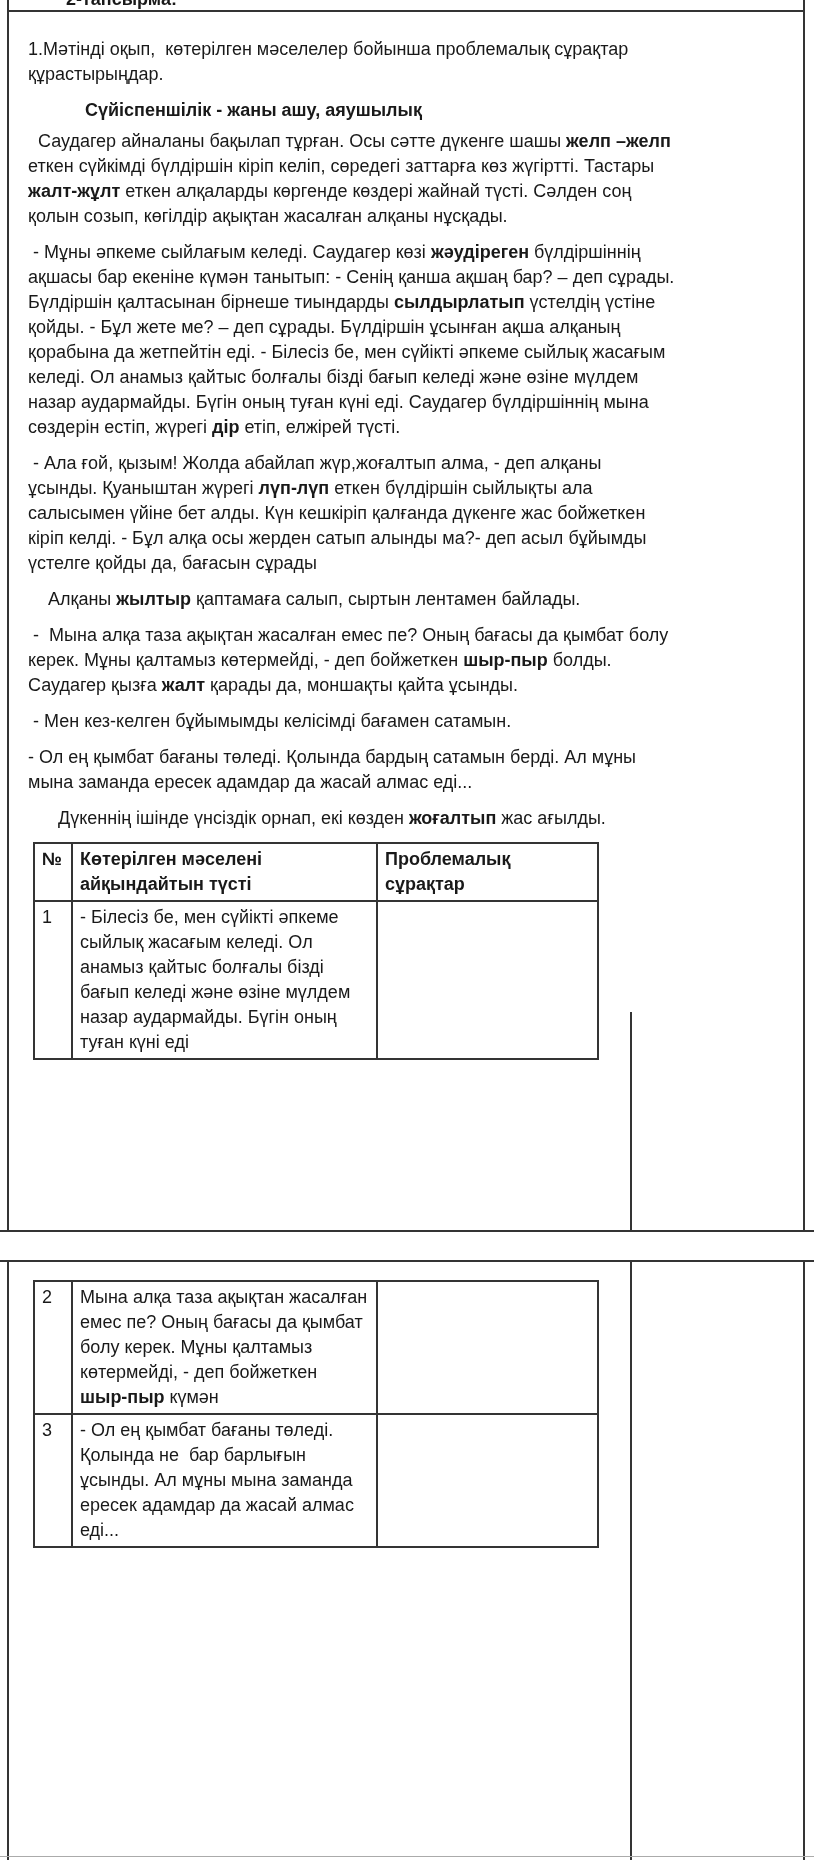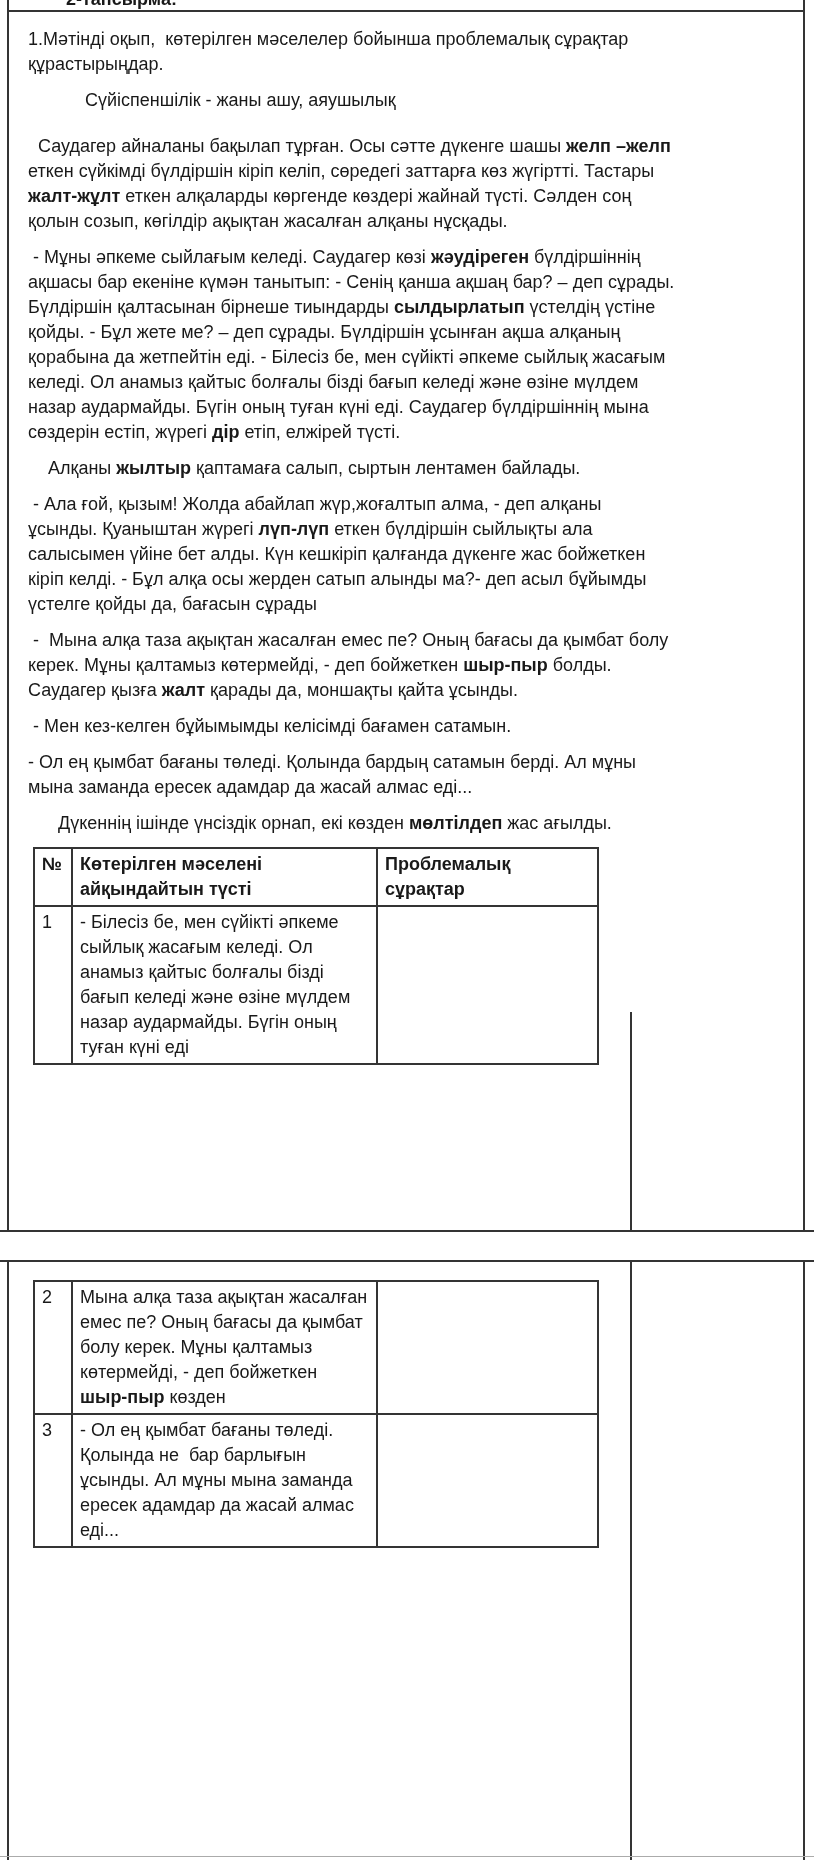--- a/index.html
+++ b/index.html
@@ -14,29 +14,29 @@
     overflow:hidden;
   }
   .vline { position:absolute; width:2px; background:var(--border,#333); }
   .hline { position:absolute; height:2px; background:var(--border,#333); }
   .hline.thin { height:1px; background:#ababab; }
 
   .top-strip { position:absolute; top:0; left:9px; width:796px; height:10px; overflow:hidden; }
   .top-strip span { position:relative; top:-13px; display:inline-block; margin-left:57px; font-weight:bold; }
 
   .page1 {
-    position:absolute; top:13px; left:9px;
+    position:absolute; top:23px; left:9px;
     width:688px; height:1217px;
     overflow:hidden;
     padding:14px 19px 0 19px;
   }
   .page2 { position:absolute; top:1280px; left:28px; }
 
   .task  { margin-bottom:11px; white-space:pre-wrap; }
-  .title { font-weight:normal; padding-left:57px; margin-bottom:21px; }
+  .title { font-weight:bold; padding-left:57px; margin-bottom:6px; }
   .para  { margin-bottom:11px; white-space:pre-wrap; }
   .para b, .task b { font-weight:bold;text-align:center; }
 
   .ptable { border-collapse:collapse; table-layout:fixed; width:564px; margin-left:5px; background:#fff; }
   .page1 .ptable { margin-top:8px; }
   .ptable th, .ptable td {
     border:2px solid var(--border,#333);
     padding:3px 7px;
     vertical-align:top; text-align:left;
     white-space:pre-wrap;
@@ -67,26 +67,26 @@
     <span>2-тапсырма:</span>
   </div>
 
   <div class="page1">
     <p class="task">1.Мәтінді оқып,  көтерілген мәселелер бойынша проблемалық сұрақтар құрастырыңдар.</p>
     <p class="title">Сүйіспеншілік - жаны ашу, аяушылық</p>
 
     <div>
         <p class="para"><span>  Саудагер айналаны бақылап тұрған. Осы сәтте дүкенге шашы </span><b>желп –желп</b><span> еткен сүйкімді бүлдіршін кіріп келіп, сөредегі заттарға көз жүгіртті. Тастары </span><b>жалт-жұлт</b><span> еткен алқаларды көргенде көздері жайнай түсті. Сәлден соң қолын созып, көгілдір ақықтан жасалған алқаны нұсқады.</span></p>
         <p class="para"><span> - Мұны әпкеме сыйлағым келеді. Саудагер көзі </span><b>жәудіреген</b><span> бүлдіршіннің ақшасы бар екеніне күмән танытып: - Сенің қанша ақшаң бар? – деп сұрады. Бүлдіршін қалтасынан бірнеше тиындарды </span><b>сылдырлатып</b><span> үстелдің үстіне қойды. - Бұл жете ме? – деп сұрады. Бүлдіршін ұсынған ақша алқаның  қорабына да жетпейтін еді. - Білесіз бе, мен сүйікті әпкеме сыйлық жасағым келеді. Ол анамыз қайтыс болғалы бізді бағып келеді және өзіне мүлдем назар аудармайды. Бүгін оның туған күні еді. Саудагер бүлдіршіннің мына сөздерін естіп, жүрегі </span><b>дір</b><span> етіп, елжірей түсті.</span></p>
+        <p class="para"><span> - Ала ғой, қызым! Жолда абайлап жүр,жоғалтып алма, - деп алқаны  ұсынды. Қуаныштан жүрегі </span><b>лүп-лүп</b><span> еткен бүлдіршін сыйлықты ала салысымен үйіне бет алды. Күн кешкіріп қалғанда дүкенге жас бойжеткен кіріп келді. - Бұл алқа осы жерден сатып алынды ма?- деп асыл бұйымды үстелге қойды да, бағасын сұрады</span></p>
         <p class="para"><span>    Алқаны </span><b>жылтыр</b><span> қаптамаға салып, сыртын лентамен байлады.</span></p>
-        <p class="para"><span> - Ала ғой, қызым! Жолда абайлап жүр,жоғалтып алма, - деп алқаны  ұсынды. Қуаныштан жүрегі </span><b>лүп-лүп</b><span> еткен бүлдіршін сыйлықты ала салысымен үйіне бет алды. Күн кешкіріп қалғанда дүкенге жас бойжеткен кіріп келді. - Бұл алқа осы жерден сатып алынды ма?- деп асыл бұйымды үстелге қойды да, бағасын сұрады</span></p>
         <p class="para"><span> -  Мына алқа таза ақықтан жасалған емес пе? Оның бағасы да қымбат болу керек. Мұны қалтамыз көтермейді, - деп бойжеткен </span><b>шыр-пыр</b><span> болды. Саудагер қызға </span><b>жалт</b><span> қарады да, моншақты қайта ұсынды.</span></p>
         <p class="para"><span> - Мен кез-келген бұйымымды келісімді бағамен сатамын.</span></p>
         <p class="para"><span>- Ол ең қымбат бағаны төледі. Қолында бардың сатамын берді. Ал мұны мына заманда ересек адамдар да жасай алмас еді...</span></p>
-        <p class="para"><span>      Дүкеннің ішінде үнсіздік орнап, екі көзден </span><b>мөлтілдеп</b><span> жас ағылды.</span></p>
+        <p class="para"><span>      Дүкеннің ішінде үнсіздік орнап, екі көзден </span><b>жоғалтып</b><span> жас ағылды.</span></p>
       </div>
 
     <table class="ptable">
       <colgroup>
           <col style="width:38px">
           <col style="width:305px">
           <col style="width:221px">
         </colgroup>
       <thead>
         <tr>
@@ -108,21 +108,21 @@
   <div class="page2">
     <table class="ptable">
       <colgroup>
           <col style="width:38px">
           <col style="width:305px">
           <col style="width:221px">
         </colgroup>
       <tbody>
           <tr>
             <td class="col-num">2</td>
-            <td><span>Мына алқа таза ақықтан жасалған емес пе? Оның бағасы да қымбат болу керек. Мұны қалтамыз көтермейді, - деп бойжеткен </span><b>шыр-пыр</b><span> көзден</span></td>
+            <td><span>Мына алқа таза ақықтан жасалған емес пе? Оның бағасы да қымбат болу керек. Мұны қалтамыз көтермейді, - деп бойжеткен </span><b>шыр-пыр</b><span> күмән</span></td>
             <td></td>
           </tr>
           <tr>
             <td class="col-num">3</td>
             <td><span>- Ол ең қымбат бағаны төледі. Қолында не  бар барлығын ұсынды. Ал мұны мына заманда ересек адамдар да жасай алмас еді...</span></td>
             <td></td>
           </tr>
         </tbody>
     </table>
   </div>

